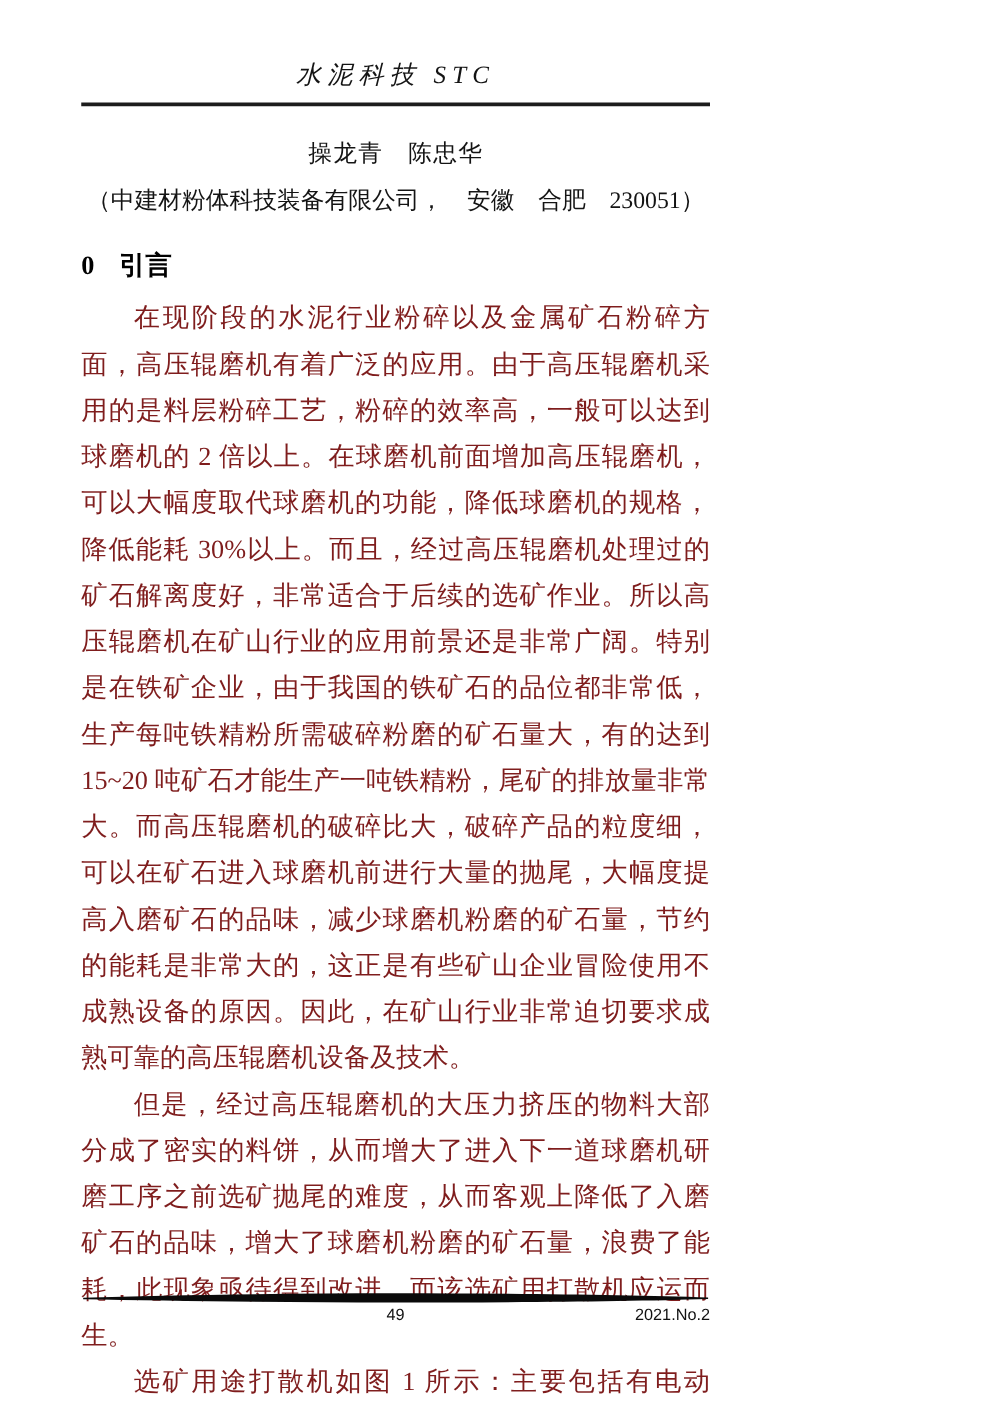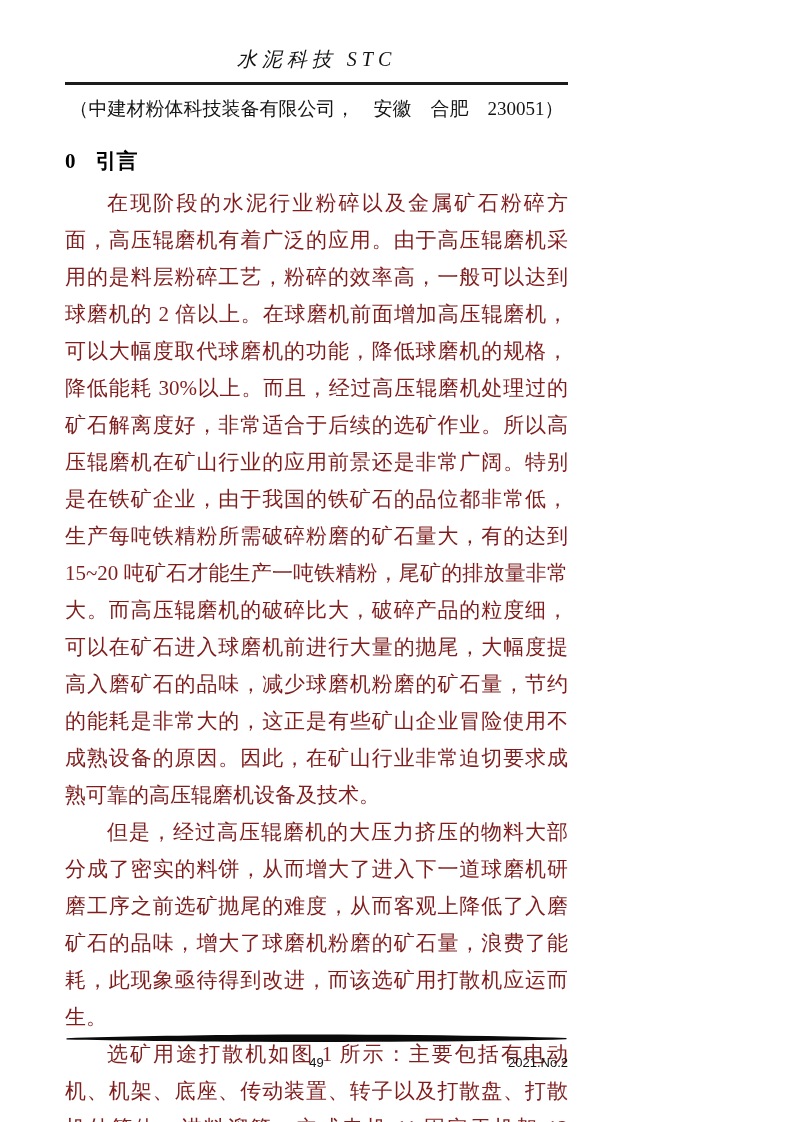--- a/index.html
+++ b/index.html
@@ -84,21 +84,21 @@
     right: 65px;
     top: 1033px;
   }
   .footer-rule-svg {
     display: block;
     width: 100%;
     height: 10px;
   }
   .footer-row {
     position: relative;
-    margin-top: 12px;
+    margin-top: 1px;
     height: 18px;
     font-family: "Liberation Sans", "DejaVu Sans", sans-serif;
     font-size: 13px;
     color: #111111;
   }
   .page-number {
     position: absolute;
     left: 0;
     right: 0;
     text-align: center;
@@ -113,20 +113,21 @@
 <body>
 
 <div class="page">
   <div class="content">
 
     <div class="journal-name">水泥科技 STC</div>
 
     <div class="header-rule"></div>
 
 
+    <div class="authors">操龙青　陈忠华</div>
 
     <div class="affiliation">（中建材粉体科技装备有限公司，　安徽　合肥　230051）</div>
 
     <div class="section-block">
       <h2 class="section-heading">
         <span class="sec-num">0</span><span>引言</span>
       </h2>
       <p class="body-para">在现阶段的水泥行业粉碎以及金属矿石粉碎方面，高压辊磨机有着广泛的应用。由于高压辊磨机采用的是料层粉碎工艺，粉碎的效率高，一般可以达到球磨机的 2 倍以上。在球磨机前面增加高压辊磨机，可以大幅度取代球磨机的功能，降低球磨机的规格，降低能耗 30%以上。而且，经过高压辊磨机处理过的矿石解离度好，非常适合于后续的选矿作业。所以高压辊磨机在矿山行业的应用前景还是非常广阔。特别是在铁矿企业，由于我国的铁矿石的品位都非常低，生产每吨铁精粉所需破碎粉磨的矿石量大，有的达到 15~20 吨矿石才能生产一吨铁精粉，尾矿的排放量非常大。而高压辊磨机的破碎比大，破碎产品的粒度细，可以在矿石进入球磨机前进行大量的抛尾，大幅度提高入磨矿石的品味，减少球磨机粉磨的矿石量，节约的能耗是非常大的，这正是有些矿山企业冒险使用不成熟设备的原因。因此，在矿山行业非常迫切要求成熟可靠的高压辊磨机设备及技术。</p>
       <p class="body-para">但是，经过高压辊磨机的大压力挤压的物料大部分成了密实的料饼，从而增大了进入下一道球磨机研磨工序之前选矿抛尾的难度，从而客观上降低了入磨矿石的品味，增大了球磨机粉磨的矿石量，浪费了能耗，此现象亟待得到改进，而该选矿用打散机应运而生。</p>
     </div>

